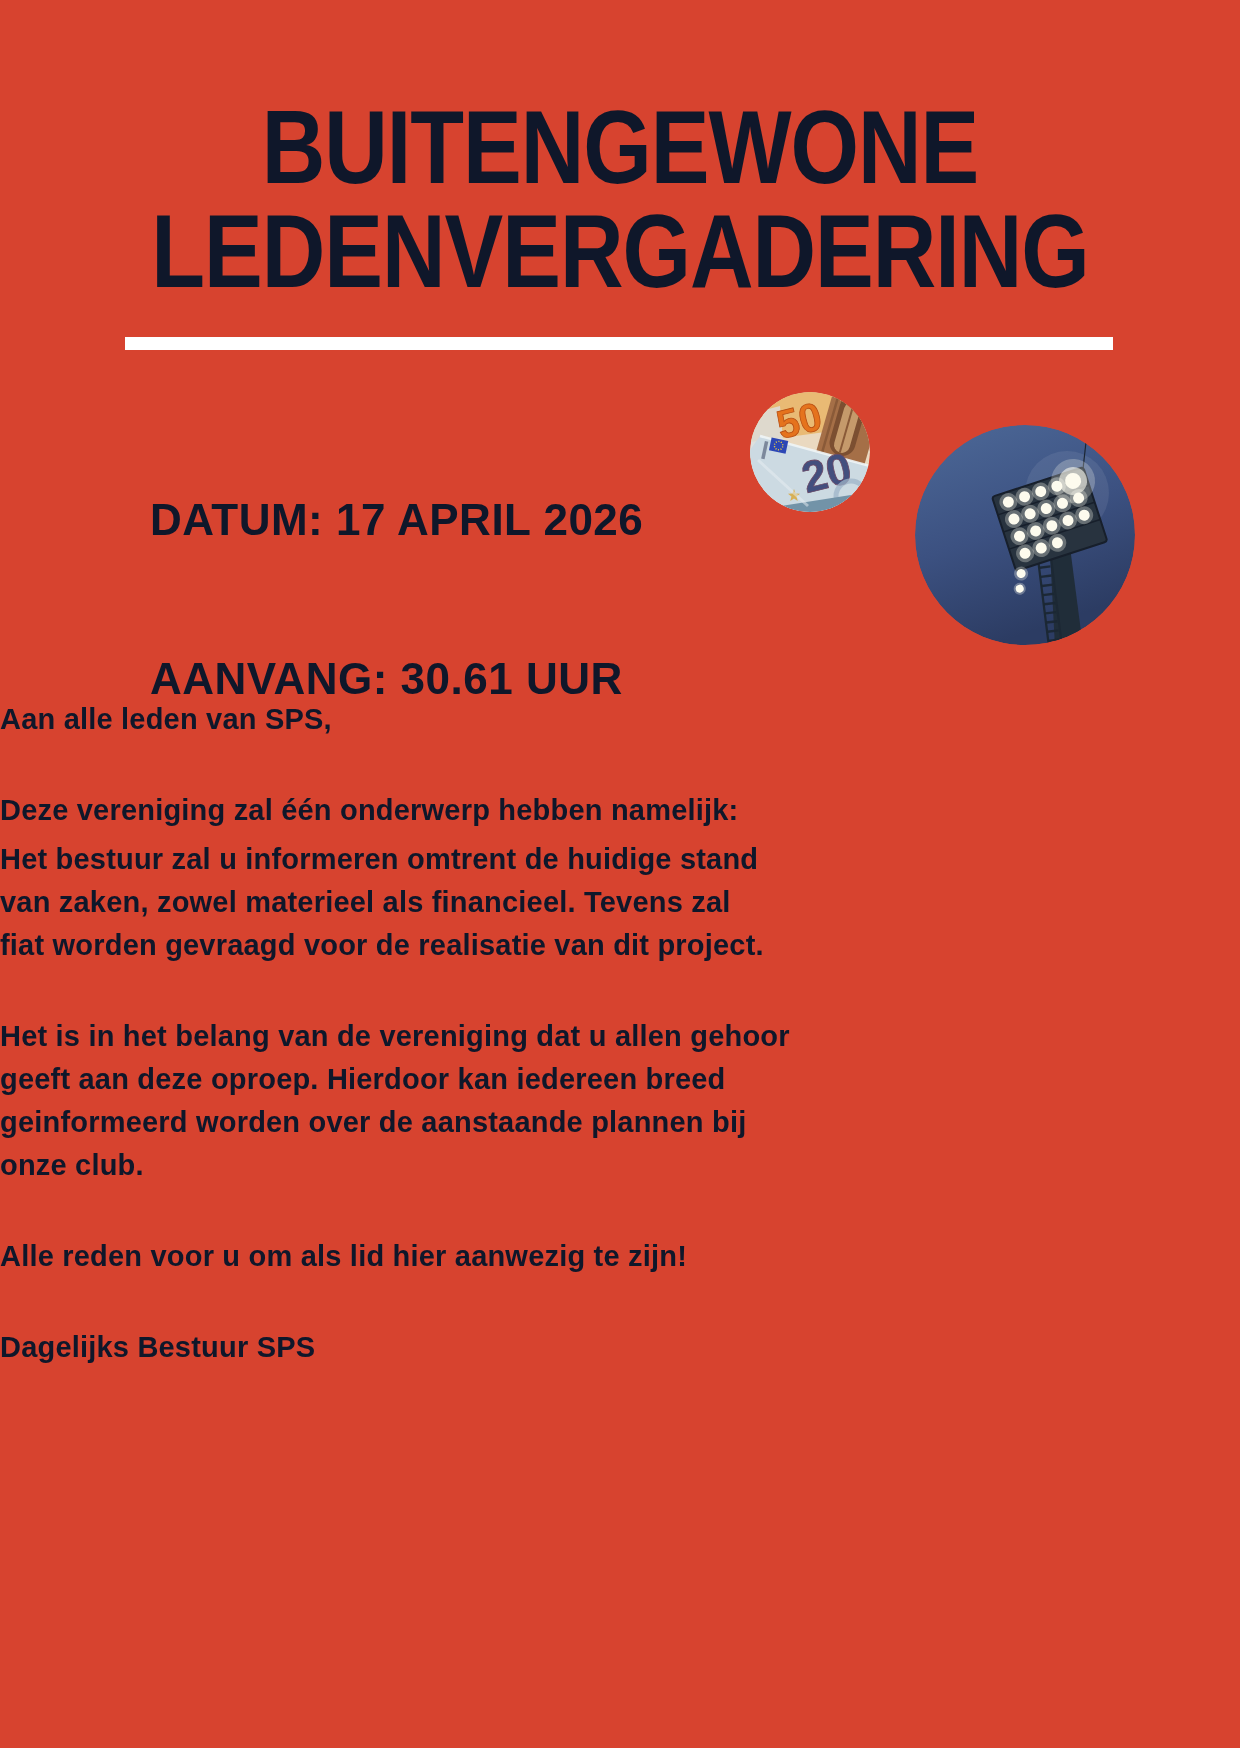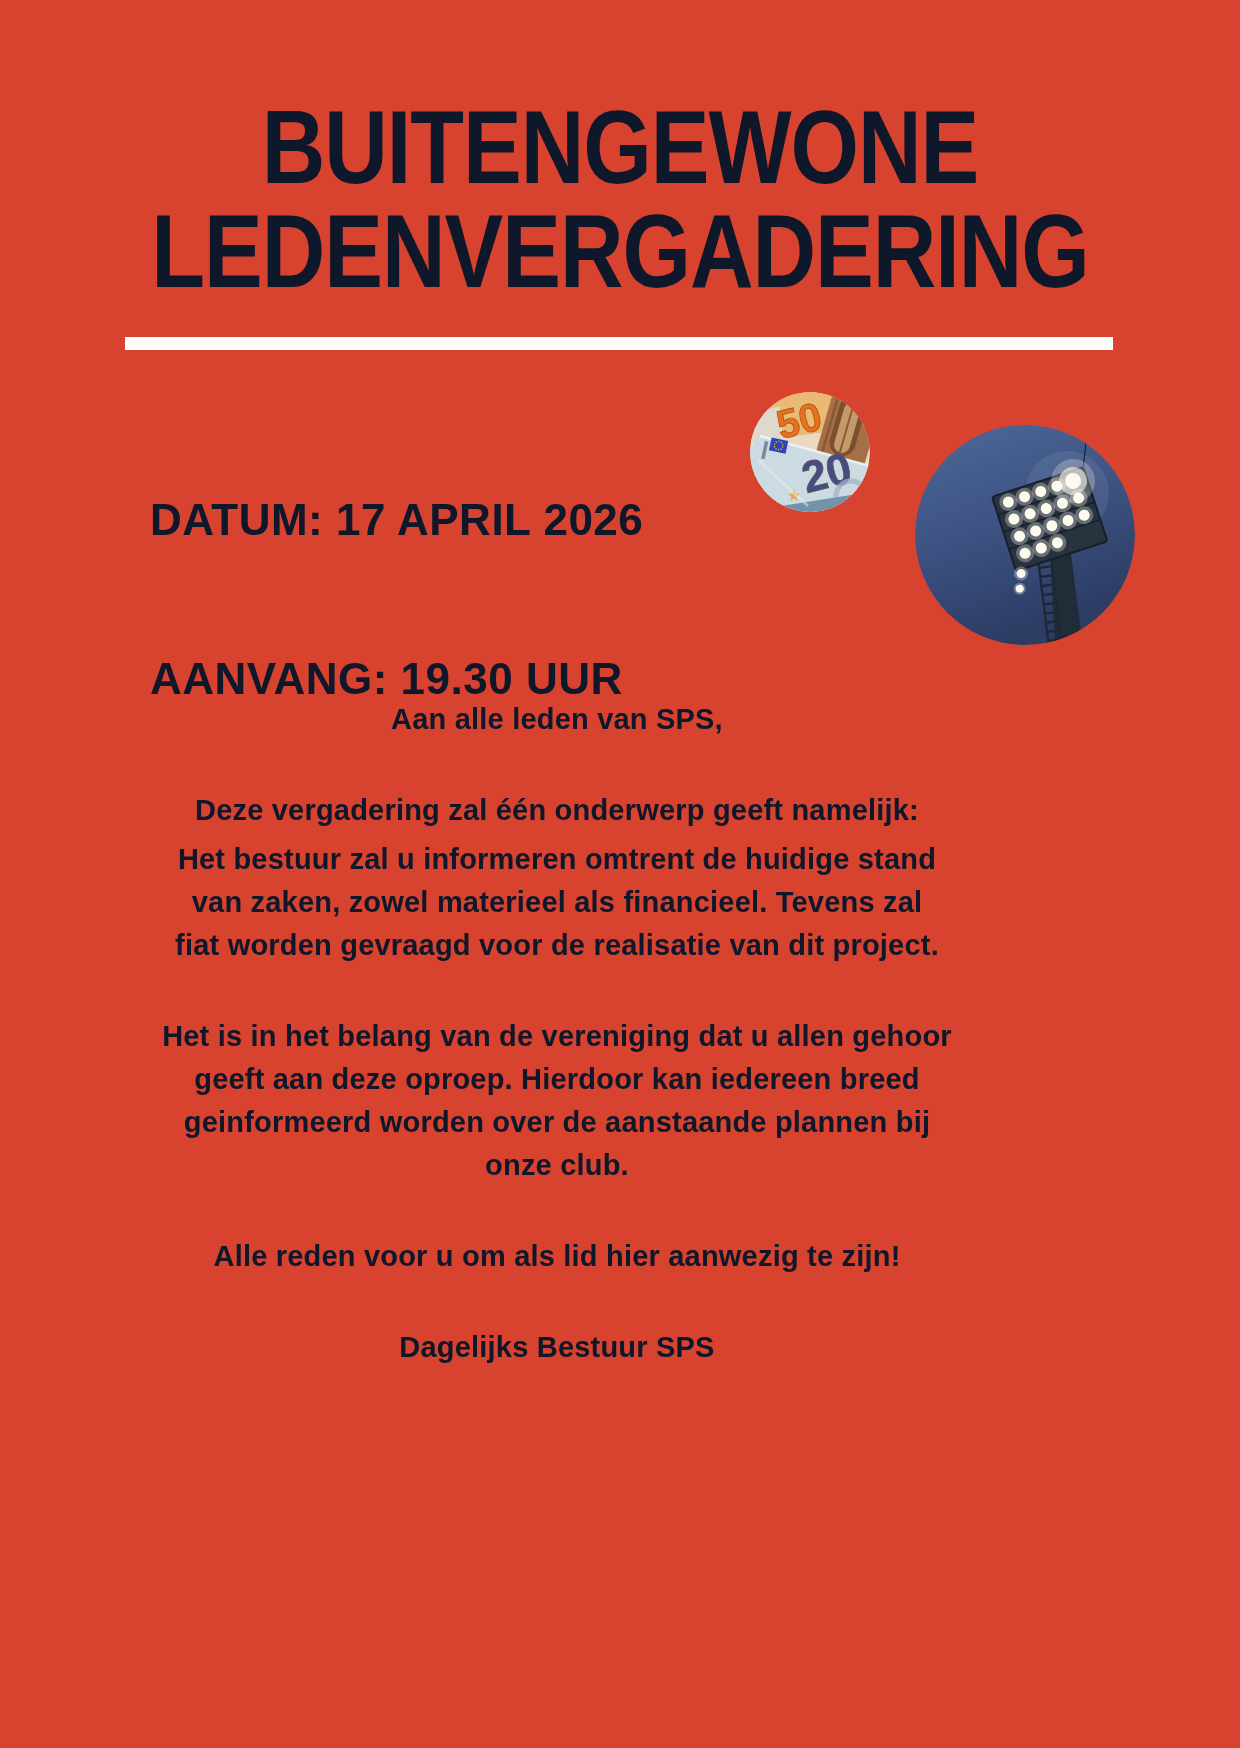--- a/index.html
+++ b/index.html
@@ -23,42 +23,42 @@
     position:absolute; left:150px; top:387px;
     font-size:44px; font-weight:bold; line-height:53px; letter-spacing:0.5px;
     white-space:pre;
   }
   .photo { position:absolute; border-radius:50%; overflow:hidden; }
   .photo svg { display:block; }
   .photo.money { left:750px; top:392px; width:120px; height:120px; }
   .photo.light { left:915px; top:425px; width:220px; height:220px; }
   .bodytext {
     position:absolute; top:698px; left:0; width:1114px;
-    text-align:center; font-size:29px; font-weight:bold;
+    font-size:29px; font-weight:bold;
     line-height:43px; letter-spacing:0.2px;
   }
   .bodytext p { margin:0 0 48px 0; white-space:pre; }
   .bodytext p.tight { margin-bottom:6px; }
   .bodytext p.topic { font-size:46px; line-height:62px; margin-bottom:56px; letter-spacing:0.5px; }
 </style>
 </head>
 <body>
 
 <div class="poster">
 
   <h1 class="title">
     <span class="line">BUITENGEWONE</span>
     <span class="line">LEDENVERGADERING</span>
   </h1>
 
   <div class="divider"></div>
 
   <div class="details">
     <div>DATUM: 17 APRIL 2026</div>
-    <div>AANVANG: 19.30 UUR</div>
+    <div>AANVANG: 30.61 UUR</div>
   </div>
 
   <div class="photo money">
     <svg width="120" height="120" viewBox="0 0 120 120">
       <defs>
         <clipPath id="mclip">
             <circle cx="60" cy="60" r="60"></circle>
           </clipPath>
       </defs>
       <g clip-path="url(#mclip)">
@@ -163,21 +163,21 @@
             <circle cx="-50" cy="56" r="6" opacity="0.3"></circle>
               <circle cx="-50" cy="56" r="4"></circle>
           </g>
         </g>
       </g>
     </svg>
   </div>
 
   <div class="bodytext">
     <p>Aan alle leden van SPS,</p>
-    <p class="tight">Deze vergadering zal één onderwerp geeft namelijk:</p>
+    <p class="tight">Deze vereniging zal één onderwerp hebben namelijk:</p>
     <p>Het bestuur zal u informeren omtrent de huidige stand
 van zaken, zowel materieel als financieel. Tevens zal
 fiat worden gevraagd voor de realisatie van dit project.</p>
     <p>Het is in het belang van de vereniging dat u allen gehoor
 geeft aan deze oproep. Hierdoor kan iedereen breed
 geinformeerd worden over de aanstaande plannen bij
 onze club.</p>
     <p>Alle reden voor u om als lid hier aanwezig te zijn!</p>
     <p>Dagelijks Bestuur SPS</p>
   </div>

